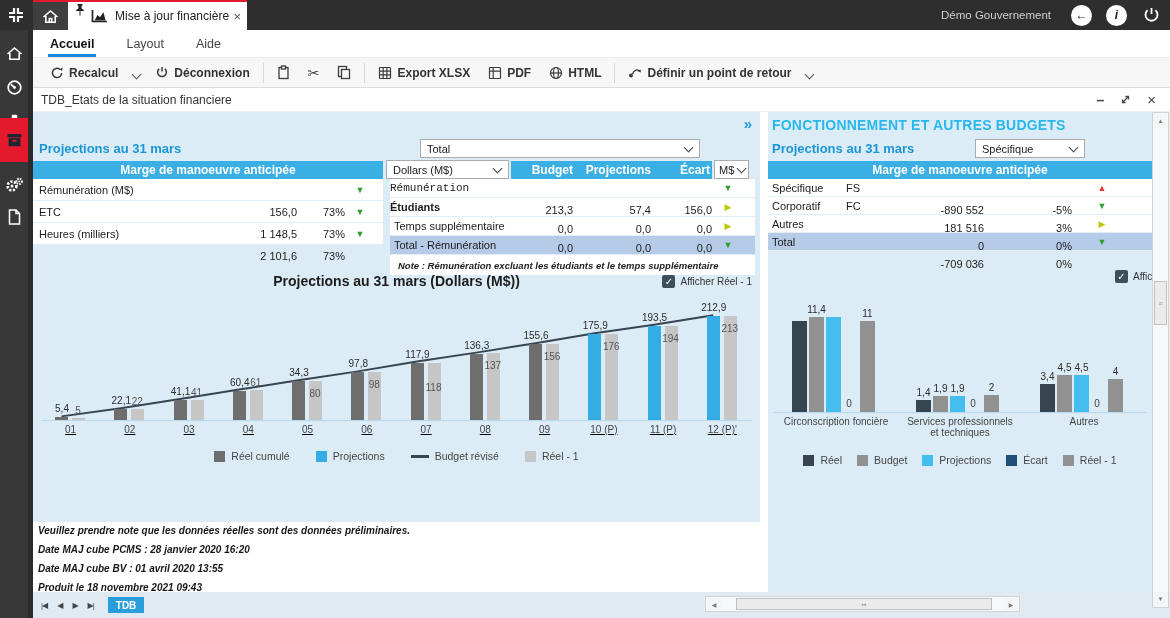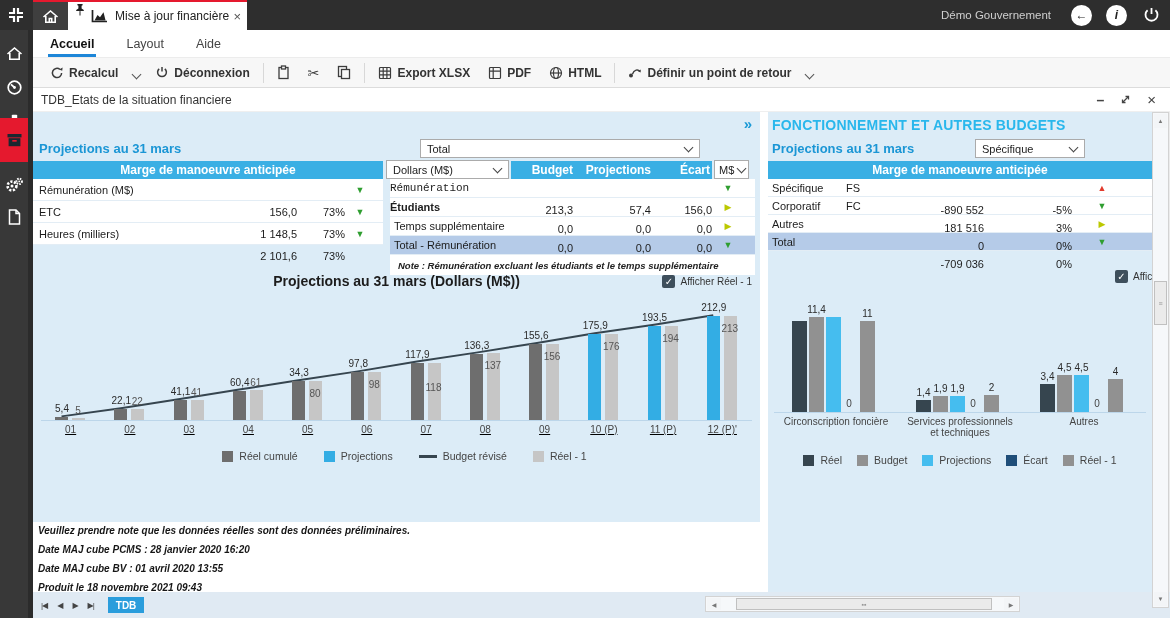--- a/index.html
+++ b/index.html
@@ -451,21 +451,21 @@
       <div style="width: 59.25px;">04</div>
       <div style="width: 59.25px;">05</div>
       <div style="width: 59.25px;">06</div>
       <div style="width: 59.25px;">07</div>
       <div style="width: 59.25px;">08</div>
       <div style="width: 59.25px;">09</div>
       <div style="width: 59.25px;">10 (P)</div>
       <div style="width: 59.25px;">11 (P)</div>
       <div style="width: 59.25px;">12 (P)'</div>
     </div>
-  <div class="abs legend" id="c1-legend" style="left:8px;top:338px;width:727px;">
+  <div class="abs legend" id="c1-legend" style="left:0;top:338px;width:727px;">
       <span class="litem">
         <span class="swb" style="background: rgb(110, 110, 110);"></span>
         <span>Réel cumulé</span>
       </span>
       <span class="litem">
         <span class="swb" style="background: rgb(51, 173, 228);"></span>
         <span>Projections</span>
       </span>
       <span class="litem">
         <span class="swl" style="background: rgb(54, 69, 79);"></span>

